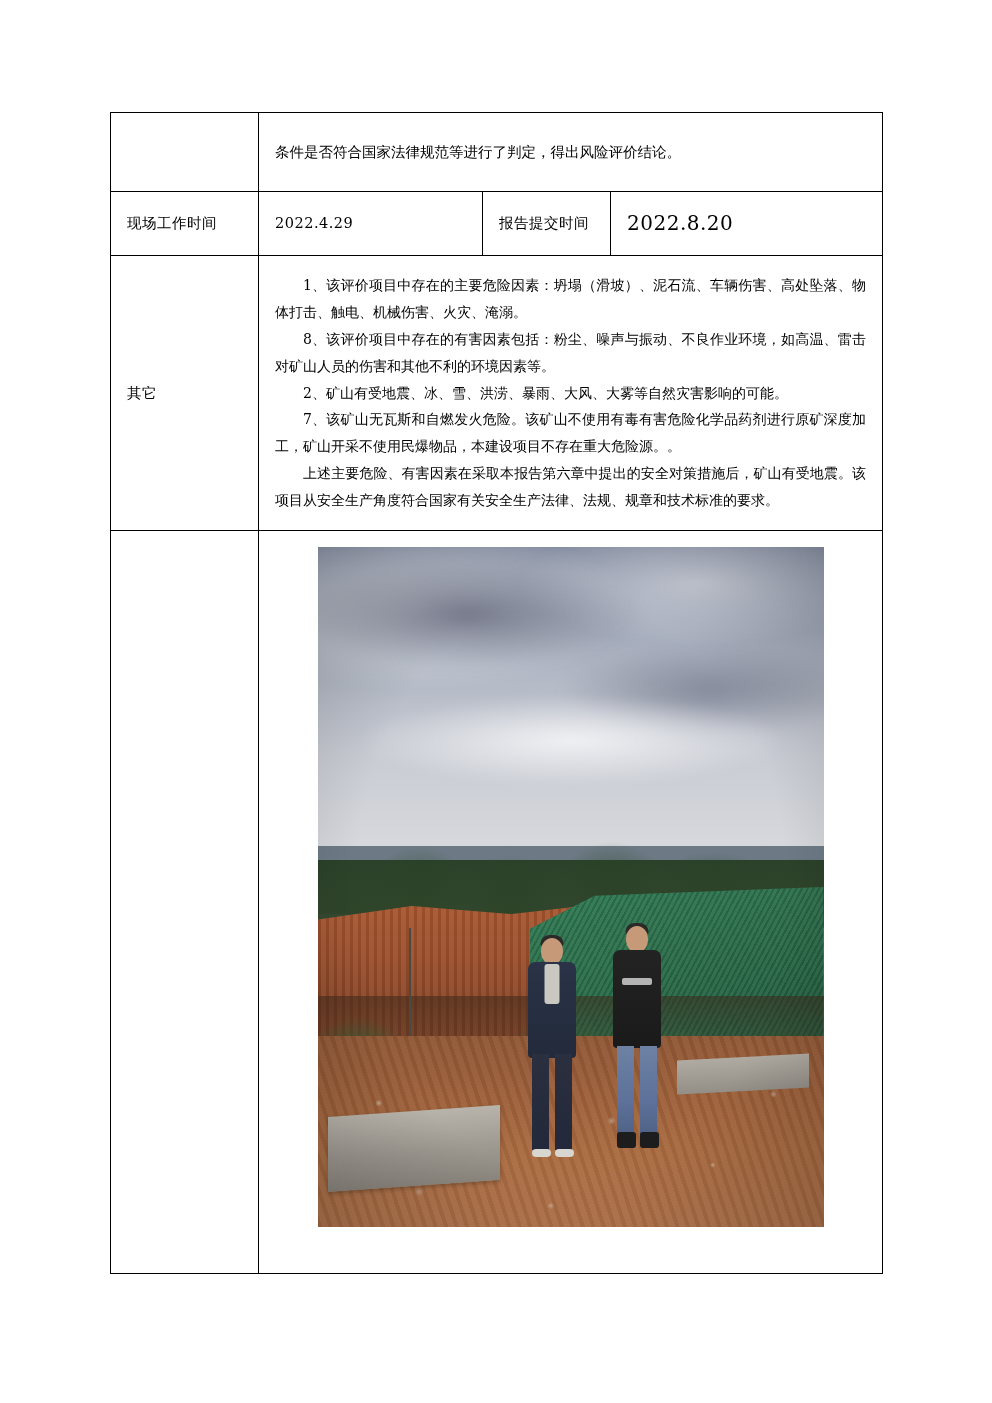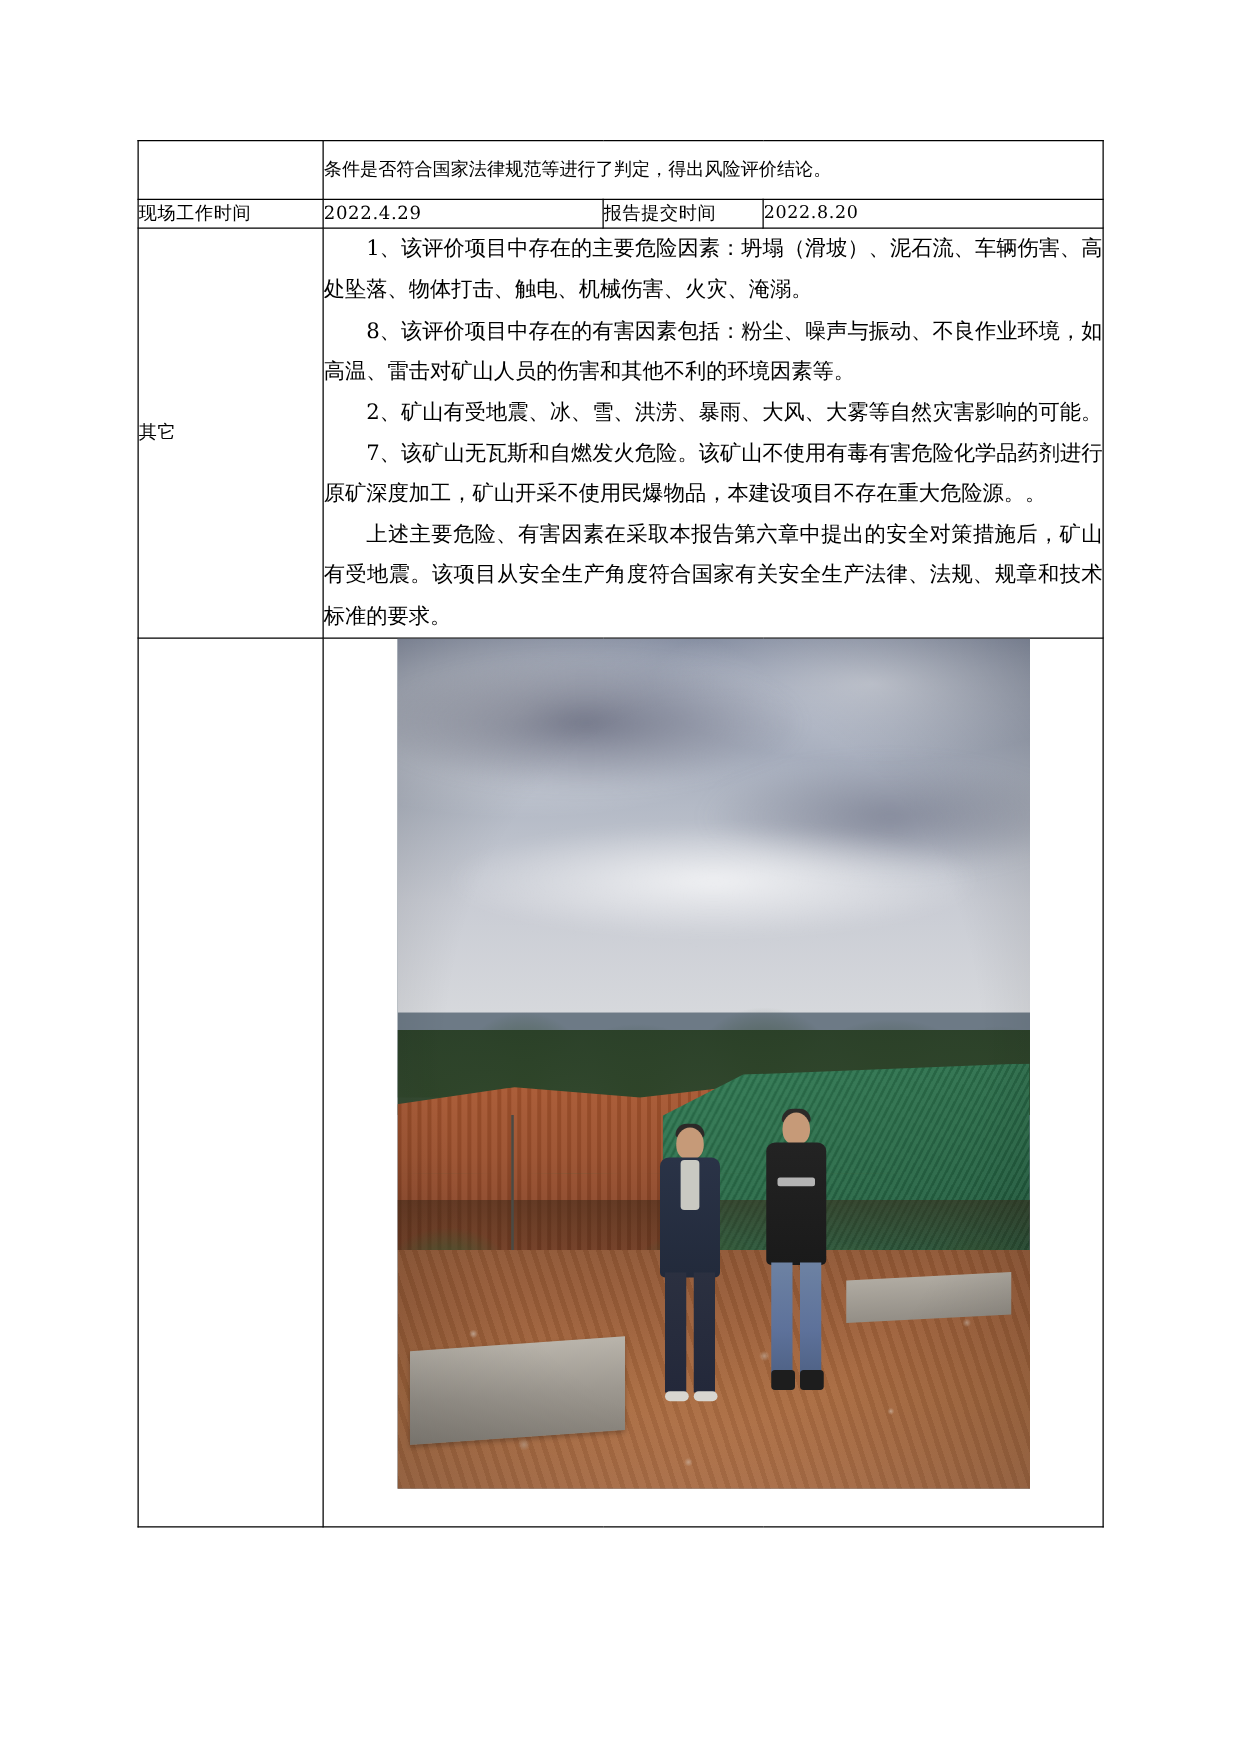--- a/index.html
+++ b/index.html
@@ -26,21 +26,21 @@
     position: absolute;
     left: 110px;
     top: 112px;
     width: 772px;
     border-collapse: collapse;
     table-layout: fixed;
   }
   .doc-table td {
     border: 1px solid #000;
     vertical-align: middle;
-    padding: 0;
+    padding: 16px;
     margin-top: 40px;
   }
   .cell-pad {
     padding: 8px 10px 9px 10px;
     font-size: 14.5px;
     line-height: 1.55;
   }
   .row-top-text {
     height: 46px;
   }
@@ -55,27 +55,27 @@
     font-size: 14.5px;
     letter-spacing: 0.5px;
   }
   .date-label {
     font-size: 14.5px;
     letter-spacing: 0.5px;
     width: 128px;
   }
   .date-value2 {
     text-align: left;
-    font-size: 14px;
+    font-size: 20px;
     padding-left: 8px;
     letter-spacing: 0.5px;
     width: 120px;
   }
   .other-body {
-    font-size: 17px;
+    font-size: 14px;
     line-height: 1.92;
     padding: 10px 12px 12px 12px;
     text-align: justify;
   }
   .other-body p {
     margin: 0;
     text-indent: 2em;
   }
   .photo-cell {
     padding: 0;

